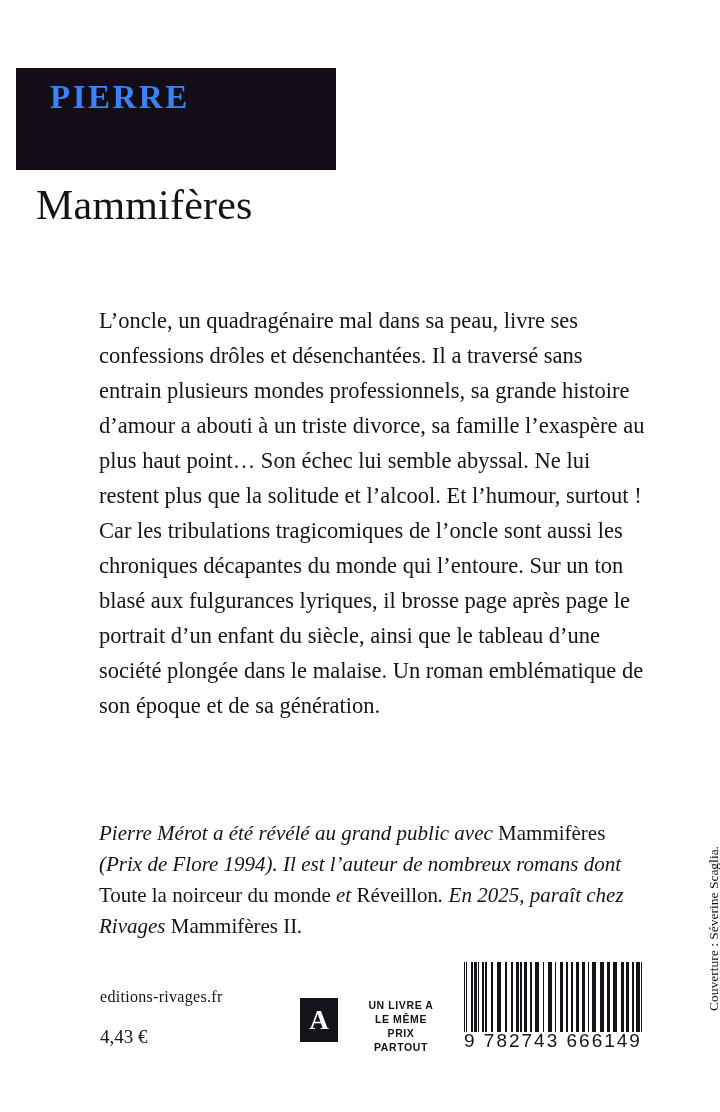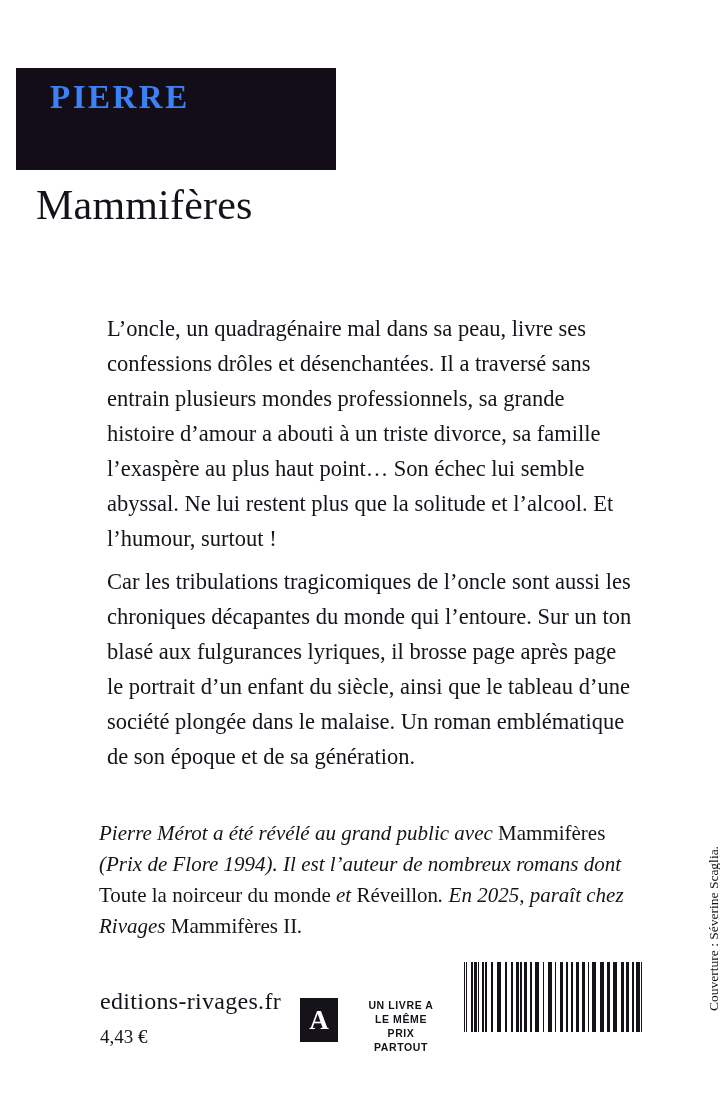--- a/index.html
+++ b/index.html
@@ -68,21 +68,21 @@
     left: 99px;
     top: 303px;
     width: 546px;
     font-family: "Liberation Serif", serif;
     font-size: 22.5px;
     line-height: 35px;
     color: #16131b;
     text-align: left;
   }
   .blurb p {
-    margin: 8px;
+    margin: 0;
   }
 
   
   .bio {
     position: absolute;
     left: 99px;
     top: 818px;
     width: 546px;
     font-family: "Liberation Serif", serif;
     font-size: 21px;
@@ -93,21 +93,21 @@
   .bio .roman {
     font-style: normal;
   }
 
   
   .publisher {
     position: absolute;
     left: 100px;
     top: 988px;
     font-family: "Liberation Serif", serif;
-    font-size: 24px;
+    font-size: 16px;
     letter-spacing: 0.3px;
     color: #15121a;
   }
   .price {
     position: absolute;
     left: 100px;
     top: 1026px;
     font-family: "Liberation Serif", serif;
     font-size: 19px;
     color: #15121a;
@@ -296,17 +296,18 @@
         <i style="width: 2px; background: transparent;"></i>
         <i style="width: 3px;"></i>
         <i style="width: 3px; background: transparent;"></i>
         <i style="width: 2px;"></i>
         <i style="width: 2px; background: transparent;"></i>
         <i style="width: 3px;"></i>
         <i style="width: 1px;"></i>
         <i style="width: 1px; background: transparent;"></i>
         <i style="width: 1px;"></i>
       </div>
+    <div class="barcode-digits">9 782743 666149</div>
   </div>
 
   <div class="credit">Couverture : Séverine Scaglia.</div>
 
 </div>
 
 </body></html>

